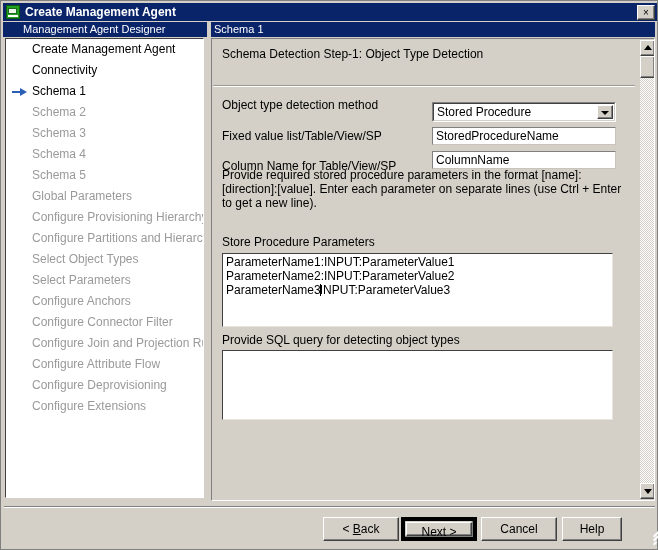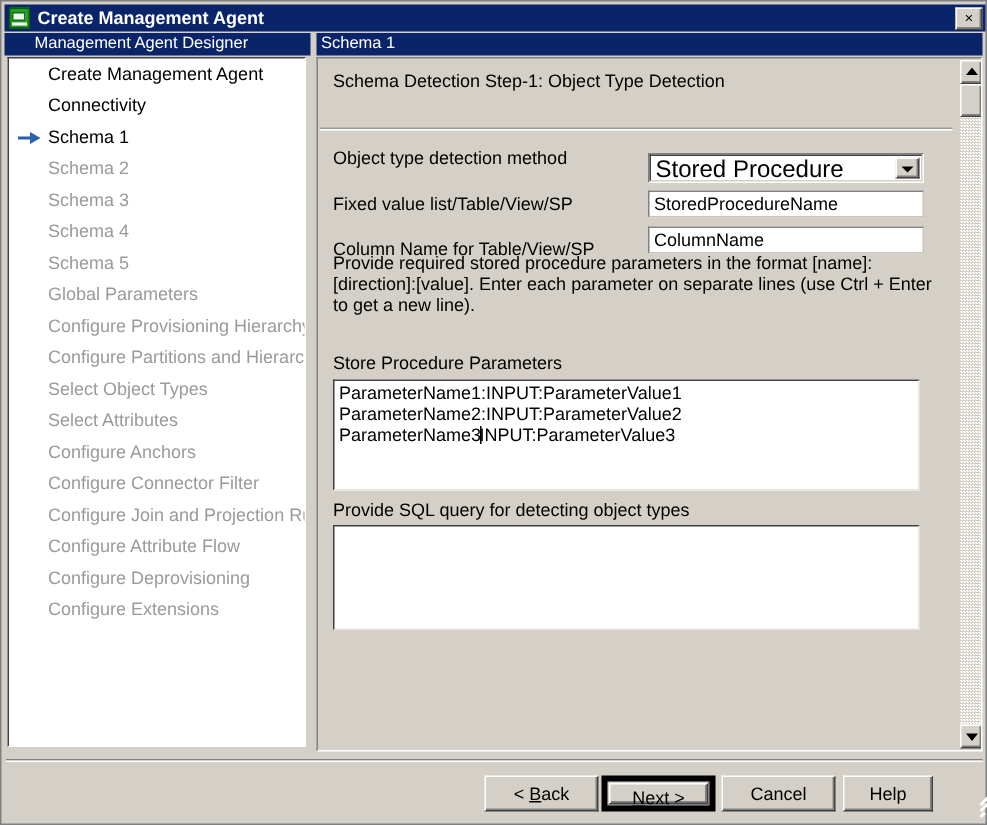--- a/index.html
+++ b/index.html
@@ -199,21 +199,21 @@
   .combo .combo-inner {
     position: absolute; left: 0; top: 0; right: 0; bottom: 0;
     border: 1px solid #404040;
     border-right-color: #d4d0c8;
     border-bottom-color: #d4d0c8;
     box-sizing: border-box;
   }
   .combo .combo-text {
     position: absolute;
     left: 4px; top: 2px;
-    font-size: 16px;
+    font-size: 12px;
     color: #000;
     white-space: nowrap;
   }
   .combo .combo-arrow {
     position: absolute;
     right: 2px; top: 2px;
     width: 16px; height: 14px;
     background: #d4d0c8;
     border-top: 1px solid #ffffff;
     border-left: 1px solid #ffffff;
@@ -422,21 +422,21 @@
           </svg>
         </span><span>Schema 1</span></div>
       <div class="nav-item disabled"><span>Schema 2</span></div>
       <div class="nav-item disabled"><span>Schema 3</span></div>
       <div class="nav-item disabled"><span>Schema 4</span></div>
       <div class="nav-item disabled"><span>Schema 5</span></div>
       <div class="nav-item disabled"><span>Global Parameters</span></div>
       <div class="nav-item disabled"><span>Configure Provisioning Hierarchy</span></div>
       <div class="nav-item disabled"><span>Configure Partitions and Hierarchies</span></div>
       <div class="nav-item disabled"><span>Select Object Types</span></div>
-      <div class="nav-item disabled"><span>Select Attributes</span></div>
+      <div class="nav-item disabled"><span>Select Parameters</span></div>
       <div class="nav-item disabled"><span>Configure Anchors</span></div>
       <div class="nav-item disabled"><span>Configure Connector Filter</span></div>
       <div class="nav-item disabled"><span>Configure Join and Projection Rules</span></div>
       <div class="nav-item disabled"><span>Configure Attribute Flow</span></div>
       <div class="nav-item disabled"><span>Configure Deprovisioning</span></div>
       <div class="nav-item disabled"><span>Configure Extensions</span></div>
     </div>
 
   <div class="right-header">Schema 1</div>
   <div class="right-body">

